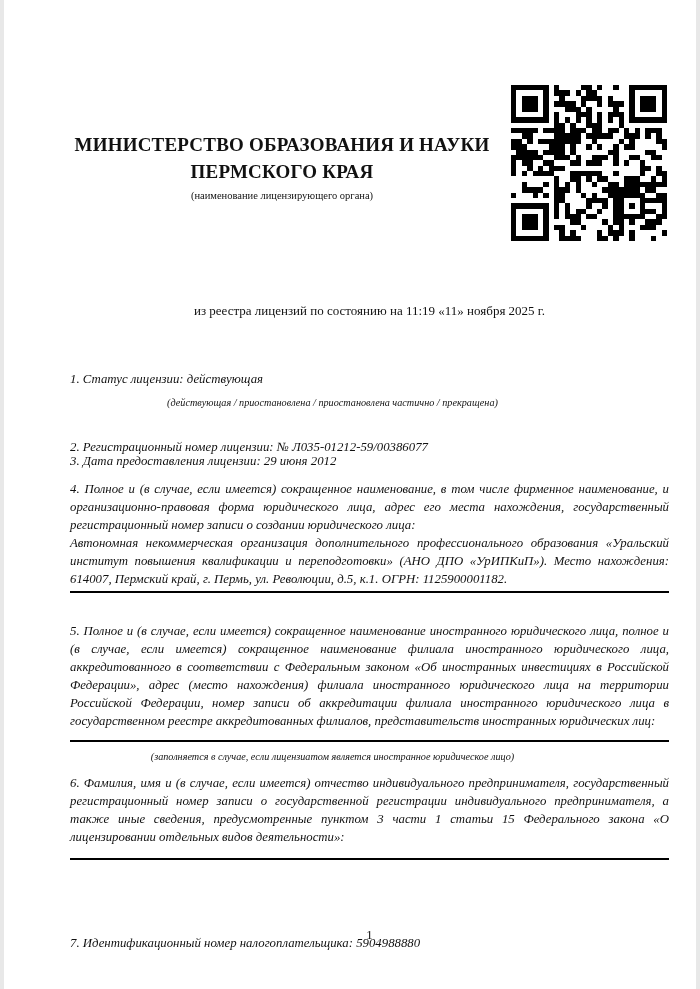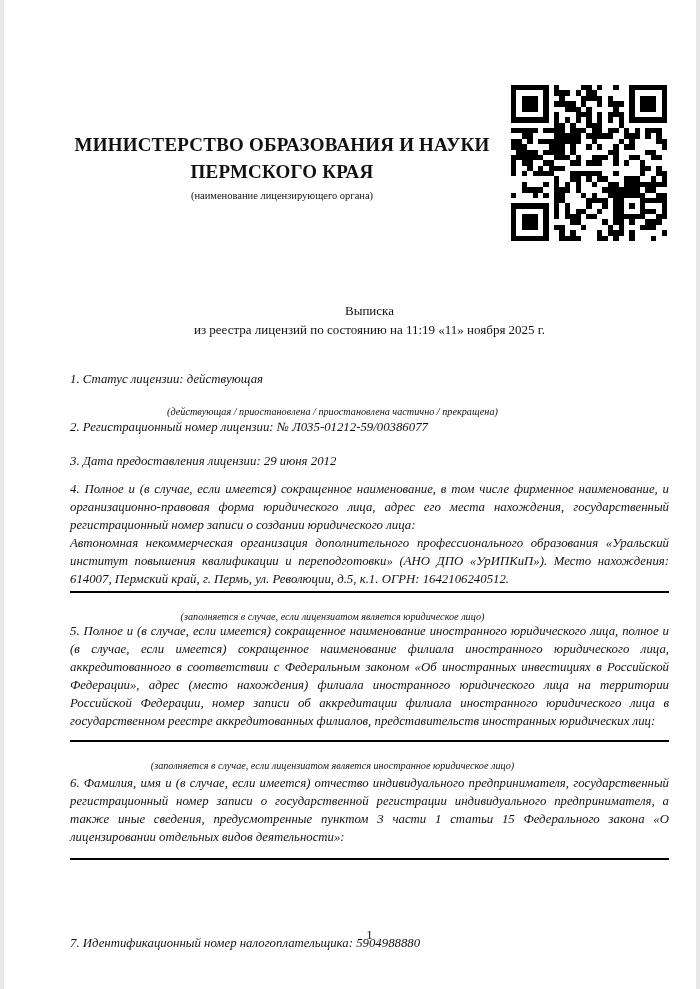--- a/index.html
+++ b/index.html
@@ -28,21 +28,21 @@
   .title-block { top:302px; text-align:center; font-size:13px; line-height:18.5px; }
 
   
   .item { font-size:12.8px; line-height:18px;font-style:italic; }
   .para { text-align:justify; }
   .fill-rule { border:none; border-top:2px solid #000; margin:3px 0 0 0; height:0; }
   .item-caption {
     position:relative; left:-37px;
     text-align:center;
     font-size:10.2px; line-height:13px;
-    margin-top:17px;
+    margin-top:8px;
   }
   .rule-gap-md { margin-top:10px; }
   .rule-gap-lg { margin-top:12px; }
 
   
   .page-number { top:928px; text-align:center; font-size:12.8px; }
 </style>
 </head>
 <body>
 
@@ -482,42 +482,40 @@
         <rect x="12" y="28" width="1" height="1" fill="#000000"></rect>
         <rect x="16" y="28" width="1" height="1" fill="#000000"></rect>
         <rect x="17" y="28" width="1" height="1" fill="#000000"></rect>
         <rect x="19" y="28" width="1" height="1" fill="#000000"></rect>
         <rect x="22" y="28" width="1" height="1" fill="#000000"></rect>
         <rect x="26" y="28" width="1" height="1" fill="#000000"></rect>
       </svg>
   </div>
 
   <div class="abs content title-block">
-    <div>Выписка</div>
     <div>из реестра лицензий по состоянию на 11:19 «11» ноября 2025 г.</div>
   </div>
 
   <div class="abs content item" style="top:370px">
     <div>1. Статус лицензии: действующая</div>
     <div class="item-caption">(действующая / приостановлена / приостановлена частично / прекращена)</div>
   </div>
 
-  <div class="abs content item" style="top:418px">
+  <div class="abs content item" style="top:438px">
     <div>2. Регистрационный номер лицензии: № Л035-01212-59/00386077</div>
   </div>
 
   <div class="abs content item" style="top:452px">
     <div>3. Дата предоставления лицензии: 29 июня 2012</div>
   </div>
 
   <div class="abs content item" style="top:480px">
     <div class="para">4. Полное и (в случае, если имеется) сокращенное наименование, в том числе фирменное наименование, и организационно-правовая форма юридического лица, адрес его места нахождения, государственный регистрационный номер записи о создании юридического лица:</div>
-    <div class="para">Автономная некоммерческая организация дополнительного профессионального образования «Уральский институт повышения квалификации и переподготовки» (АНО ДПО «УрИПКиП»). Место нахождения: 614007, Пермский край, г. Пермь, ул. Революции, д.5, к.1. ОГРН: 1642106240512.</div>
+    <div class="para">Автономная некоммерческая организация дополнительного профессионального образования «Уральский институт повышения квалификации и переподготовки» (АНО ДПО «УрИПКиП»). Место нахождения: 614007, Пермский край, г. Пермь, ул. Революции, д.5, к.1. ОГРН: 1125900001182.</div>
     <hr class="fill-rule">
-    <div class="item-caption">(заполняется в случае, если лицензиатом является юридическое лицо)</div>
   </div>
 
   <div class="abs content item" style="top:622px">
     <div class="para">5. Полное и (в случае, если имеется) сокращенное наименование иностранного юридического лица, полное и (в случае, если имеется) сокращенное наименование филиала иностранного юридического лица, аккредитованного в соответствии с Федеральным законом «Об иностранных инвестициях в Российской Федерации», адрес (место нахождения) филиала иностранного юридического лица на территории Российской Федерации, номер записи об аккредитации филиала иностранного юридического лица в государственном реестре аккредитованных филиалов, представительств иностранных юридических лиц:</div>
     <hr class="fill-rule rule-gap-md">
     <div class="item-caption">(заполняется в случае, если лицензиатом является иностранное юридическое лицо)</div>
   </div>
 
   <div class="abs content item" style="top:774px">
     <div class="para">6. Фамилия, имя и (в случае, если имеется) отчество индивидуального предпринимателя, государственный регистрационный номер записи о государственной регистрации индивидуального предпринимателя, а также иные сведения, предусмотренные пунктом 3 части 1 статьи 15 Федерального закона «О лицензировании отдельных видов деятельности»:</div>

